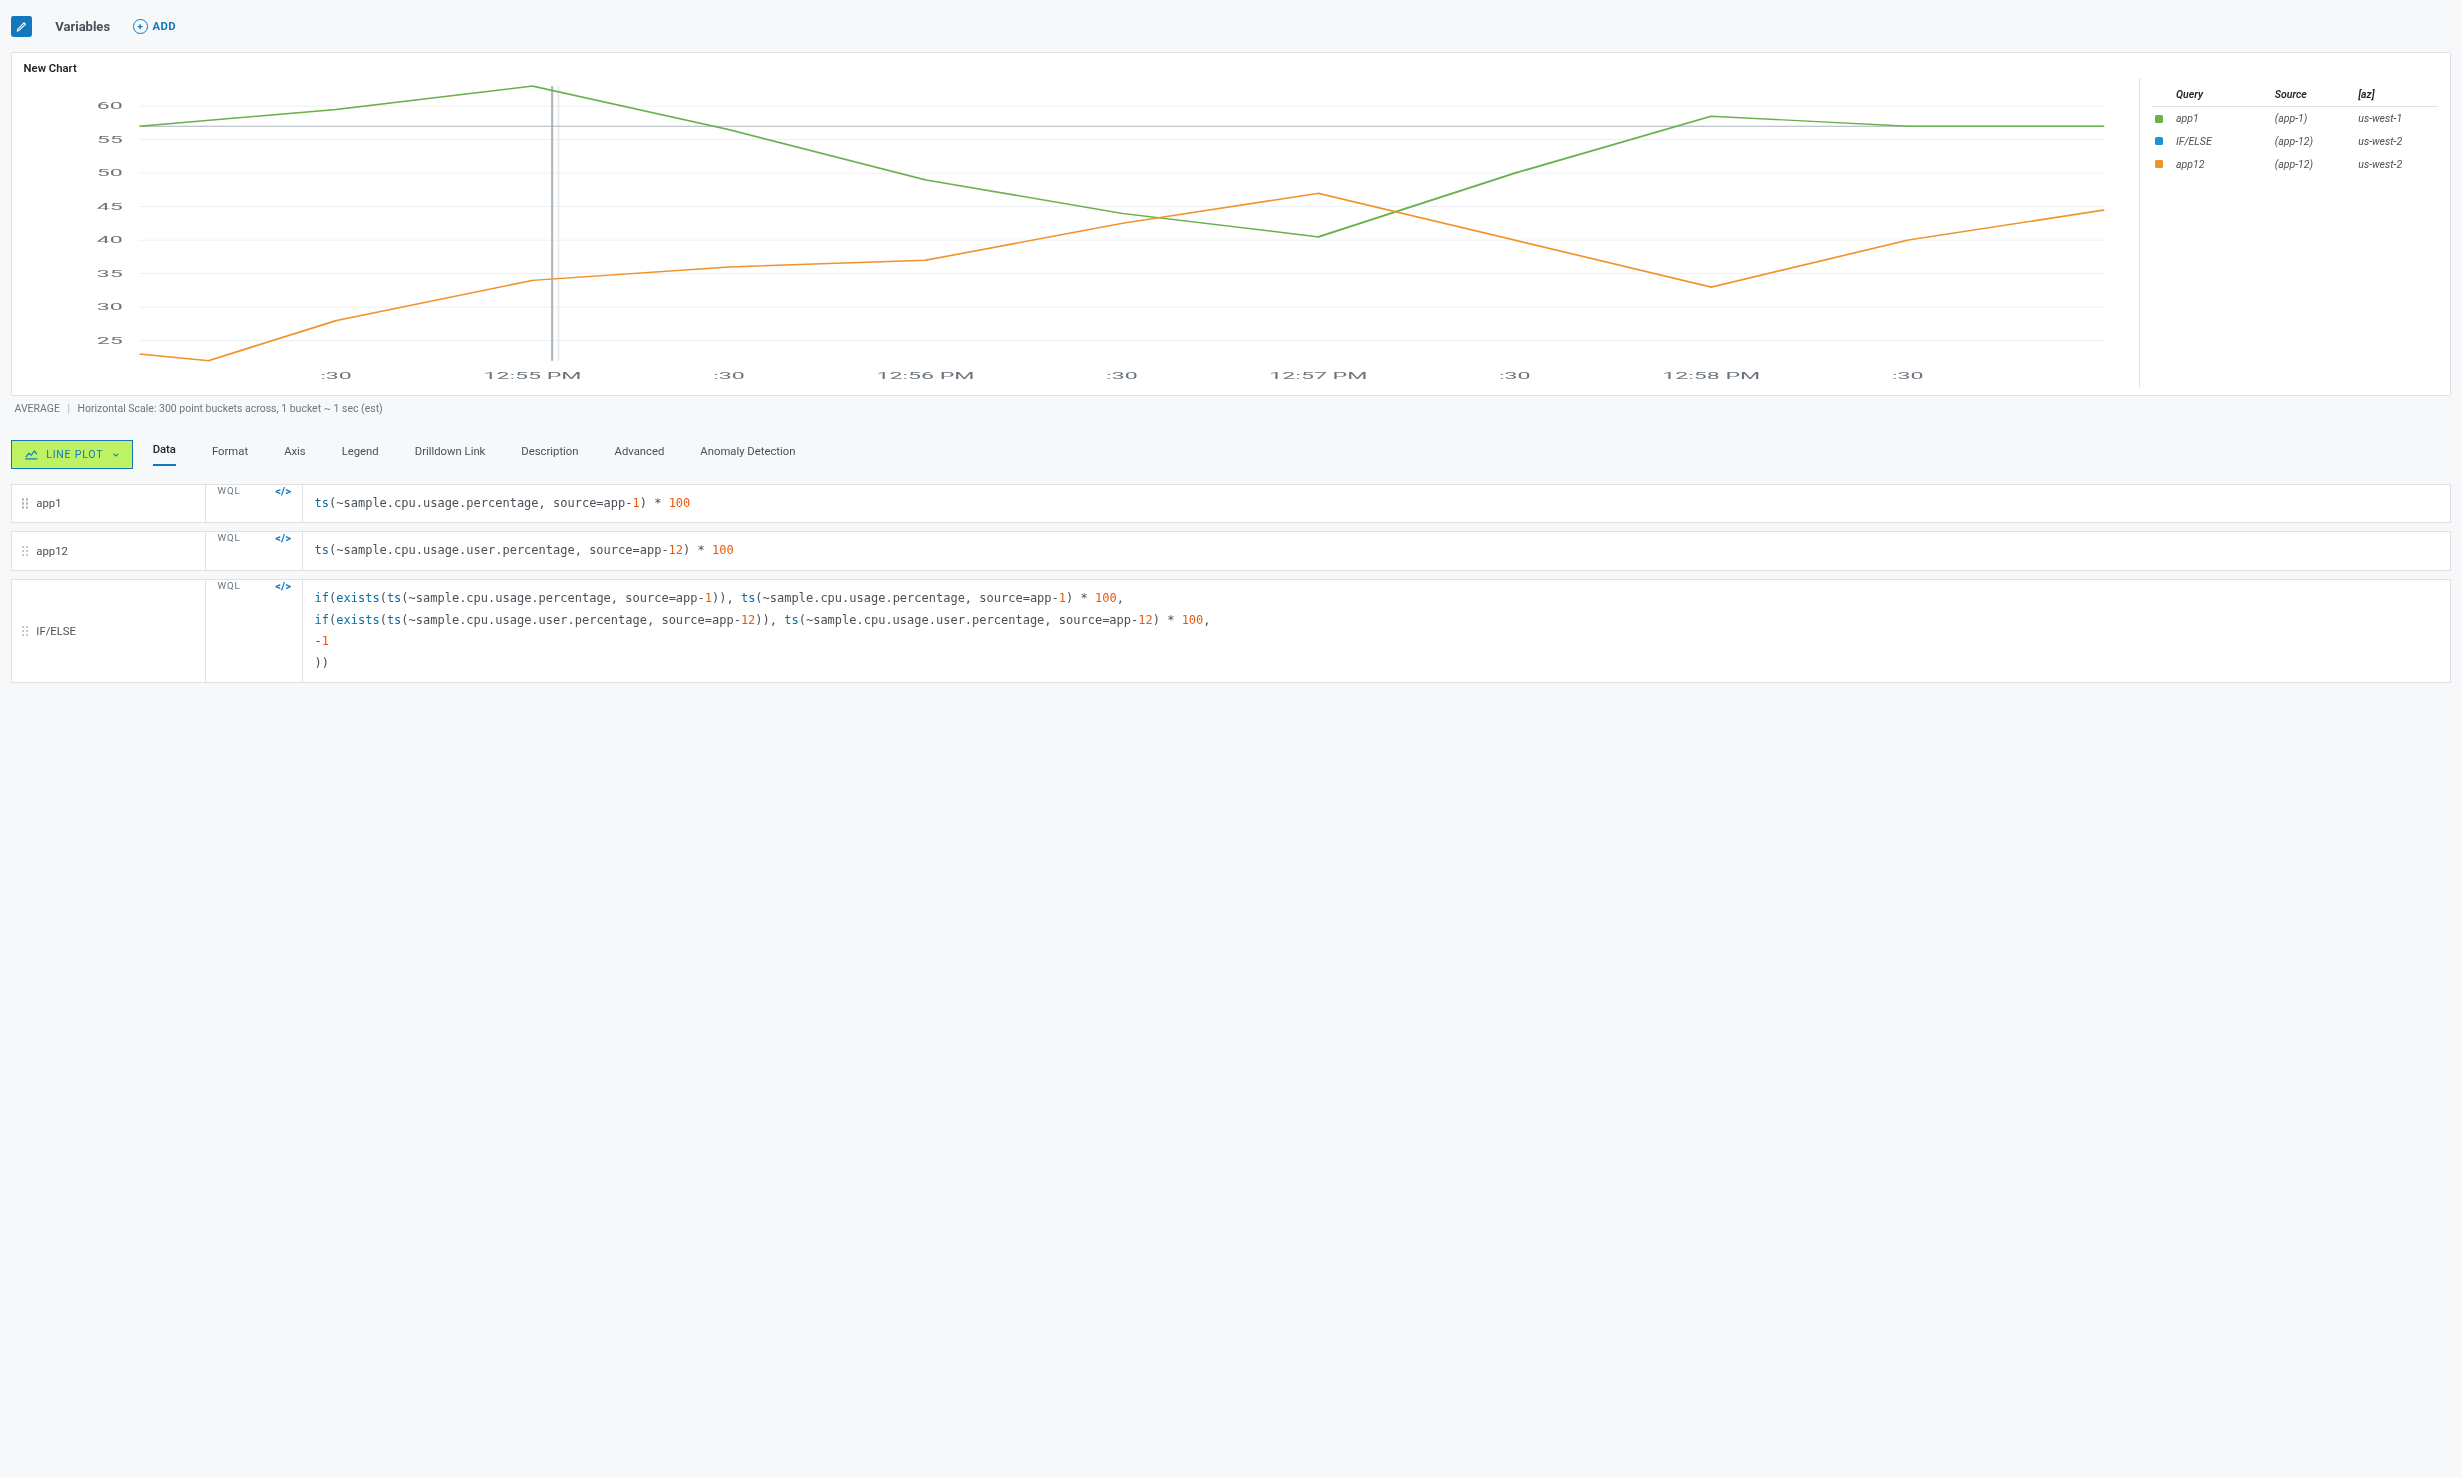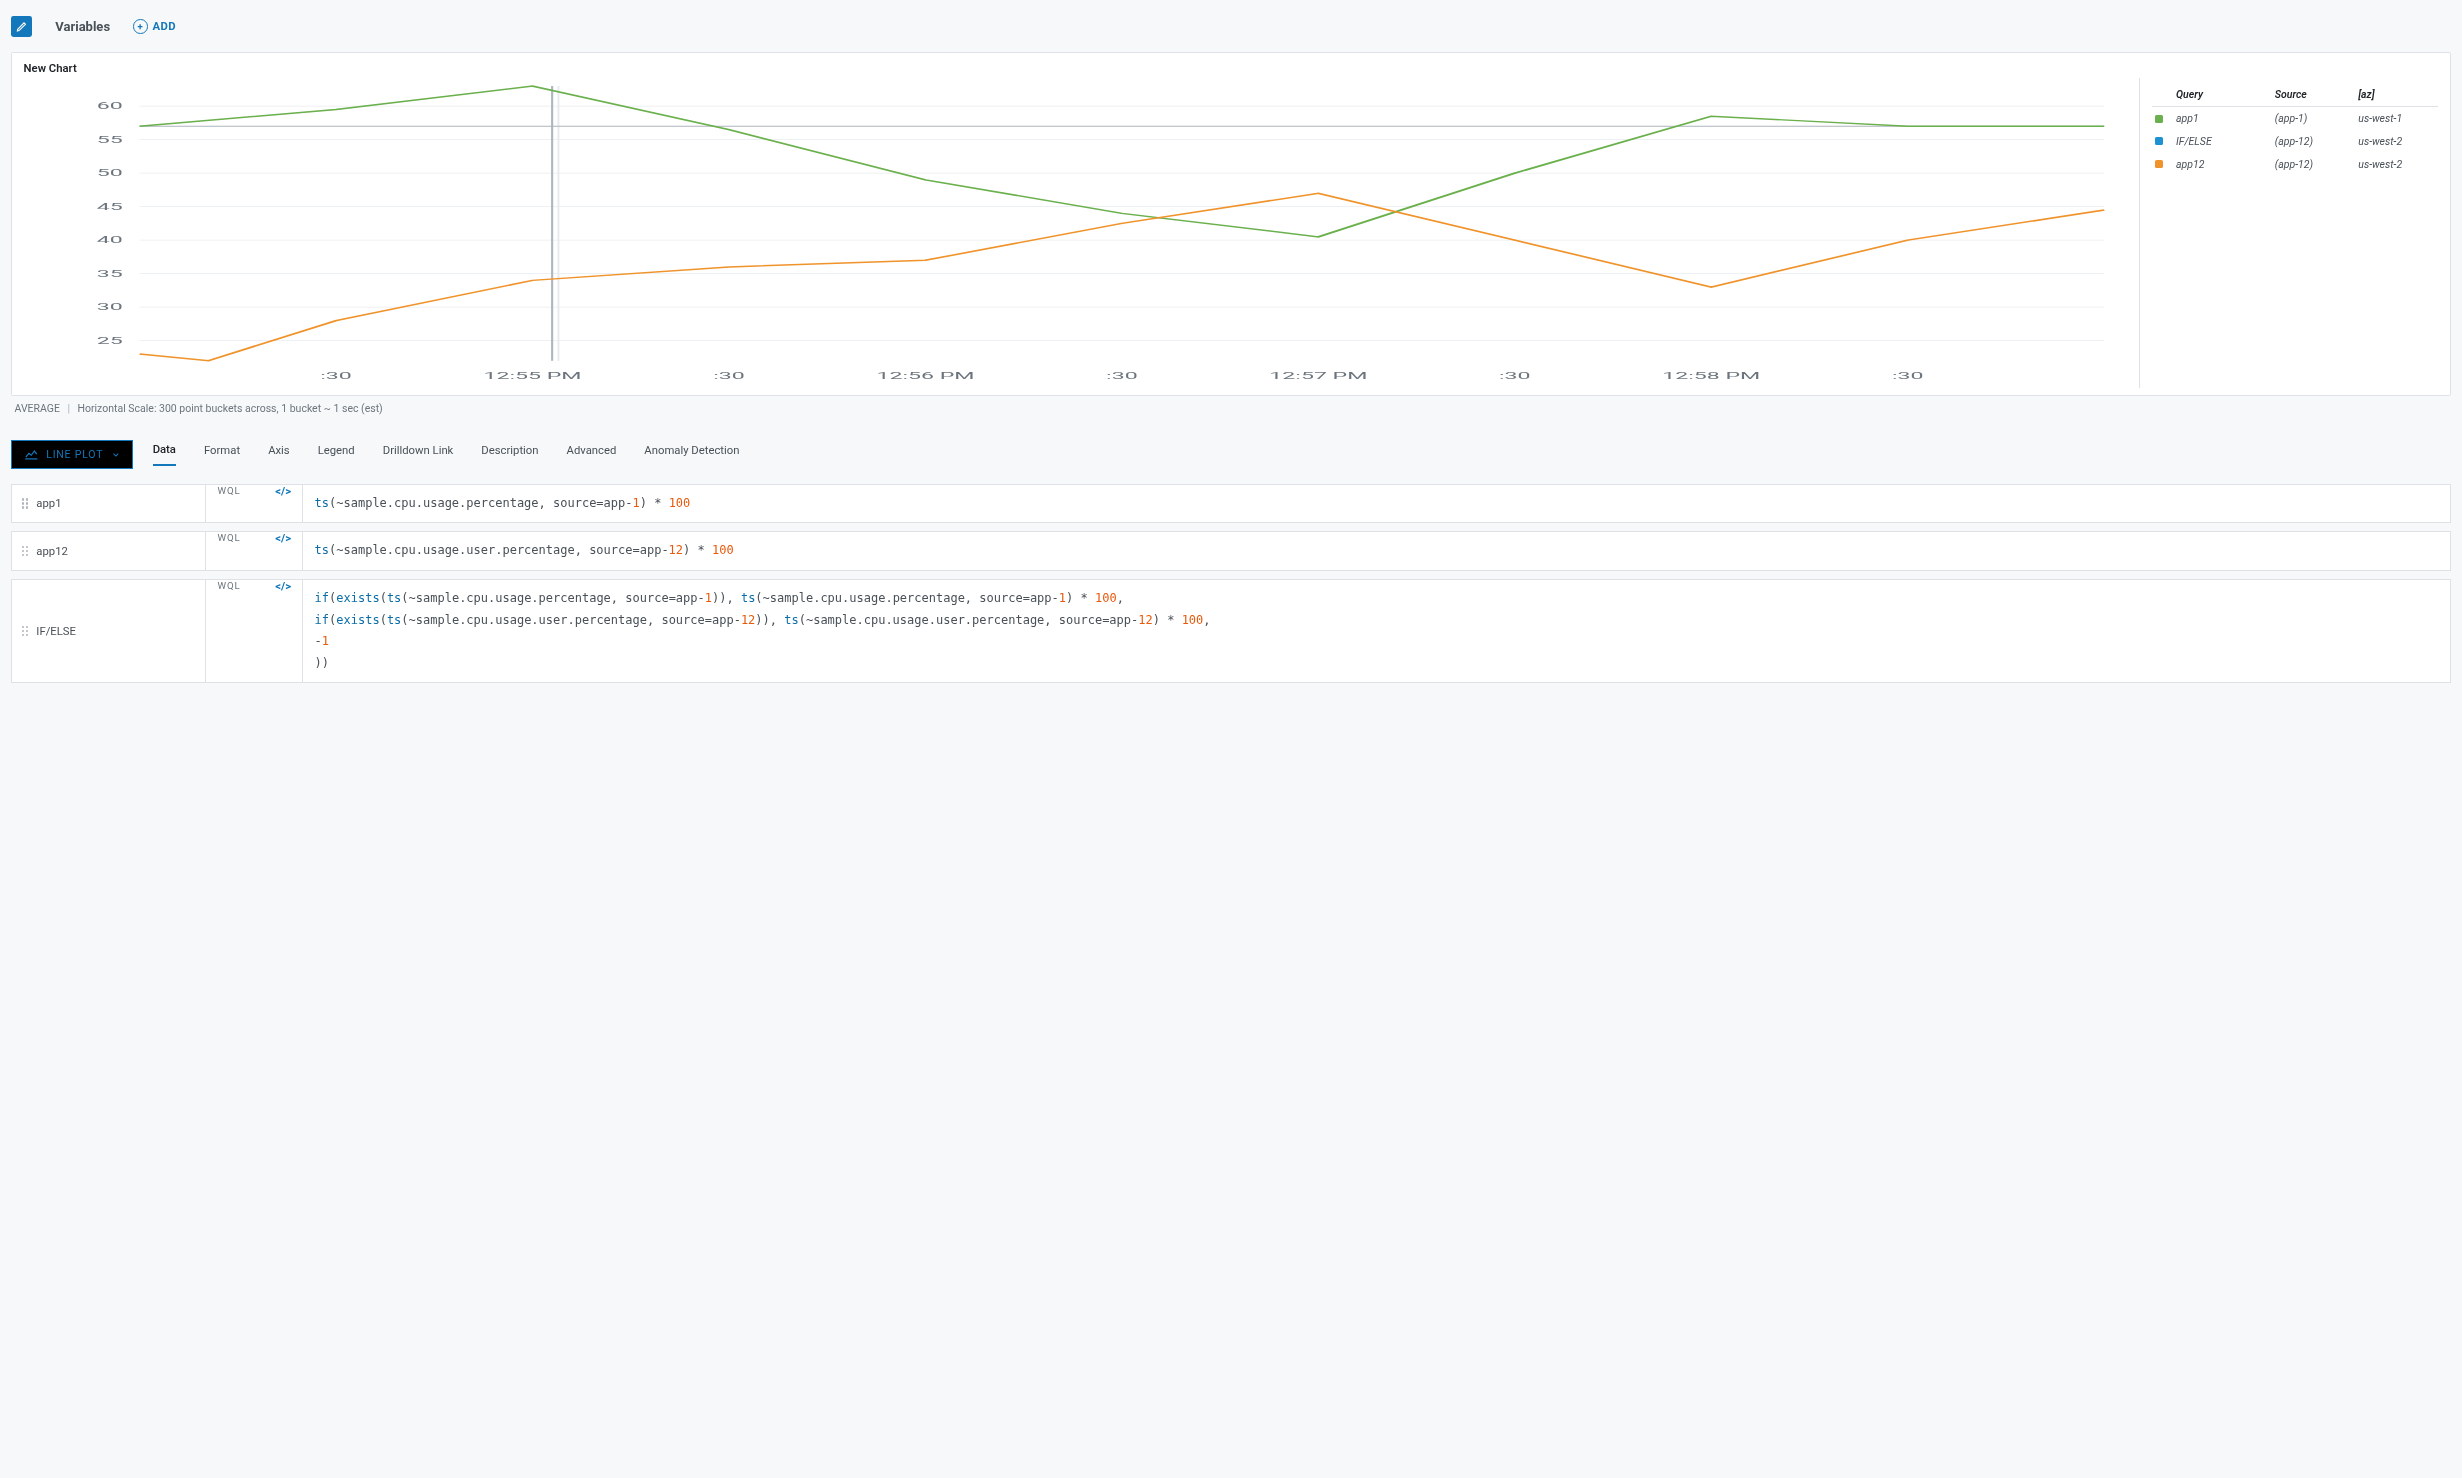--- a/index.html
+++ b/index.html
@@ -90,27 +90,27 @@
   .tabs-row {
     display: flex;
     align-items: center;
     gap: 19.4px;
     margin: 21px 0 14.6px;
   }
   .plot-type-btn {
     display: inline-flex; align-items: center; gap: 8px;
     border: 0.8px solid var(--blue);
     color: var(--blue);
-    background: #000000;
+    background: #bef264;
     padding: 7.3px 11.3px;
     letter-spacing: 0.8px;
     cursor: pointer;
     font-size: 10.5px;
   }
-  .tabs { display: flex; gap: 28px; align-items: center; }
+  .tabs { display: flex; gap: 36px; align-items: flex-end; }
   .tab { color: #495057; padding-bottom: 8px; cursor: pointer; }
   .tab.active { color: var(--dark); border-bottom: 2.4px solid var(--blue); font-weight: 500; }
 
   
   .queries { display: flex; flex-direction: column; gap: 8px; }
   .qrow {
     display: grid;
     grid-template-columns: 194px 97px 1fr;
     border: 0.8px solid var(--border);
     background: #fff;

